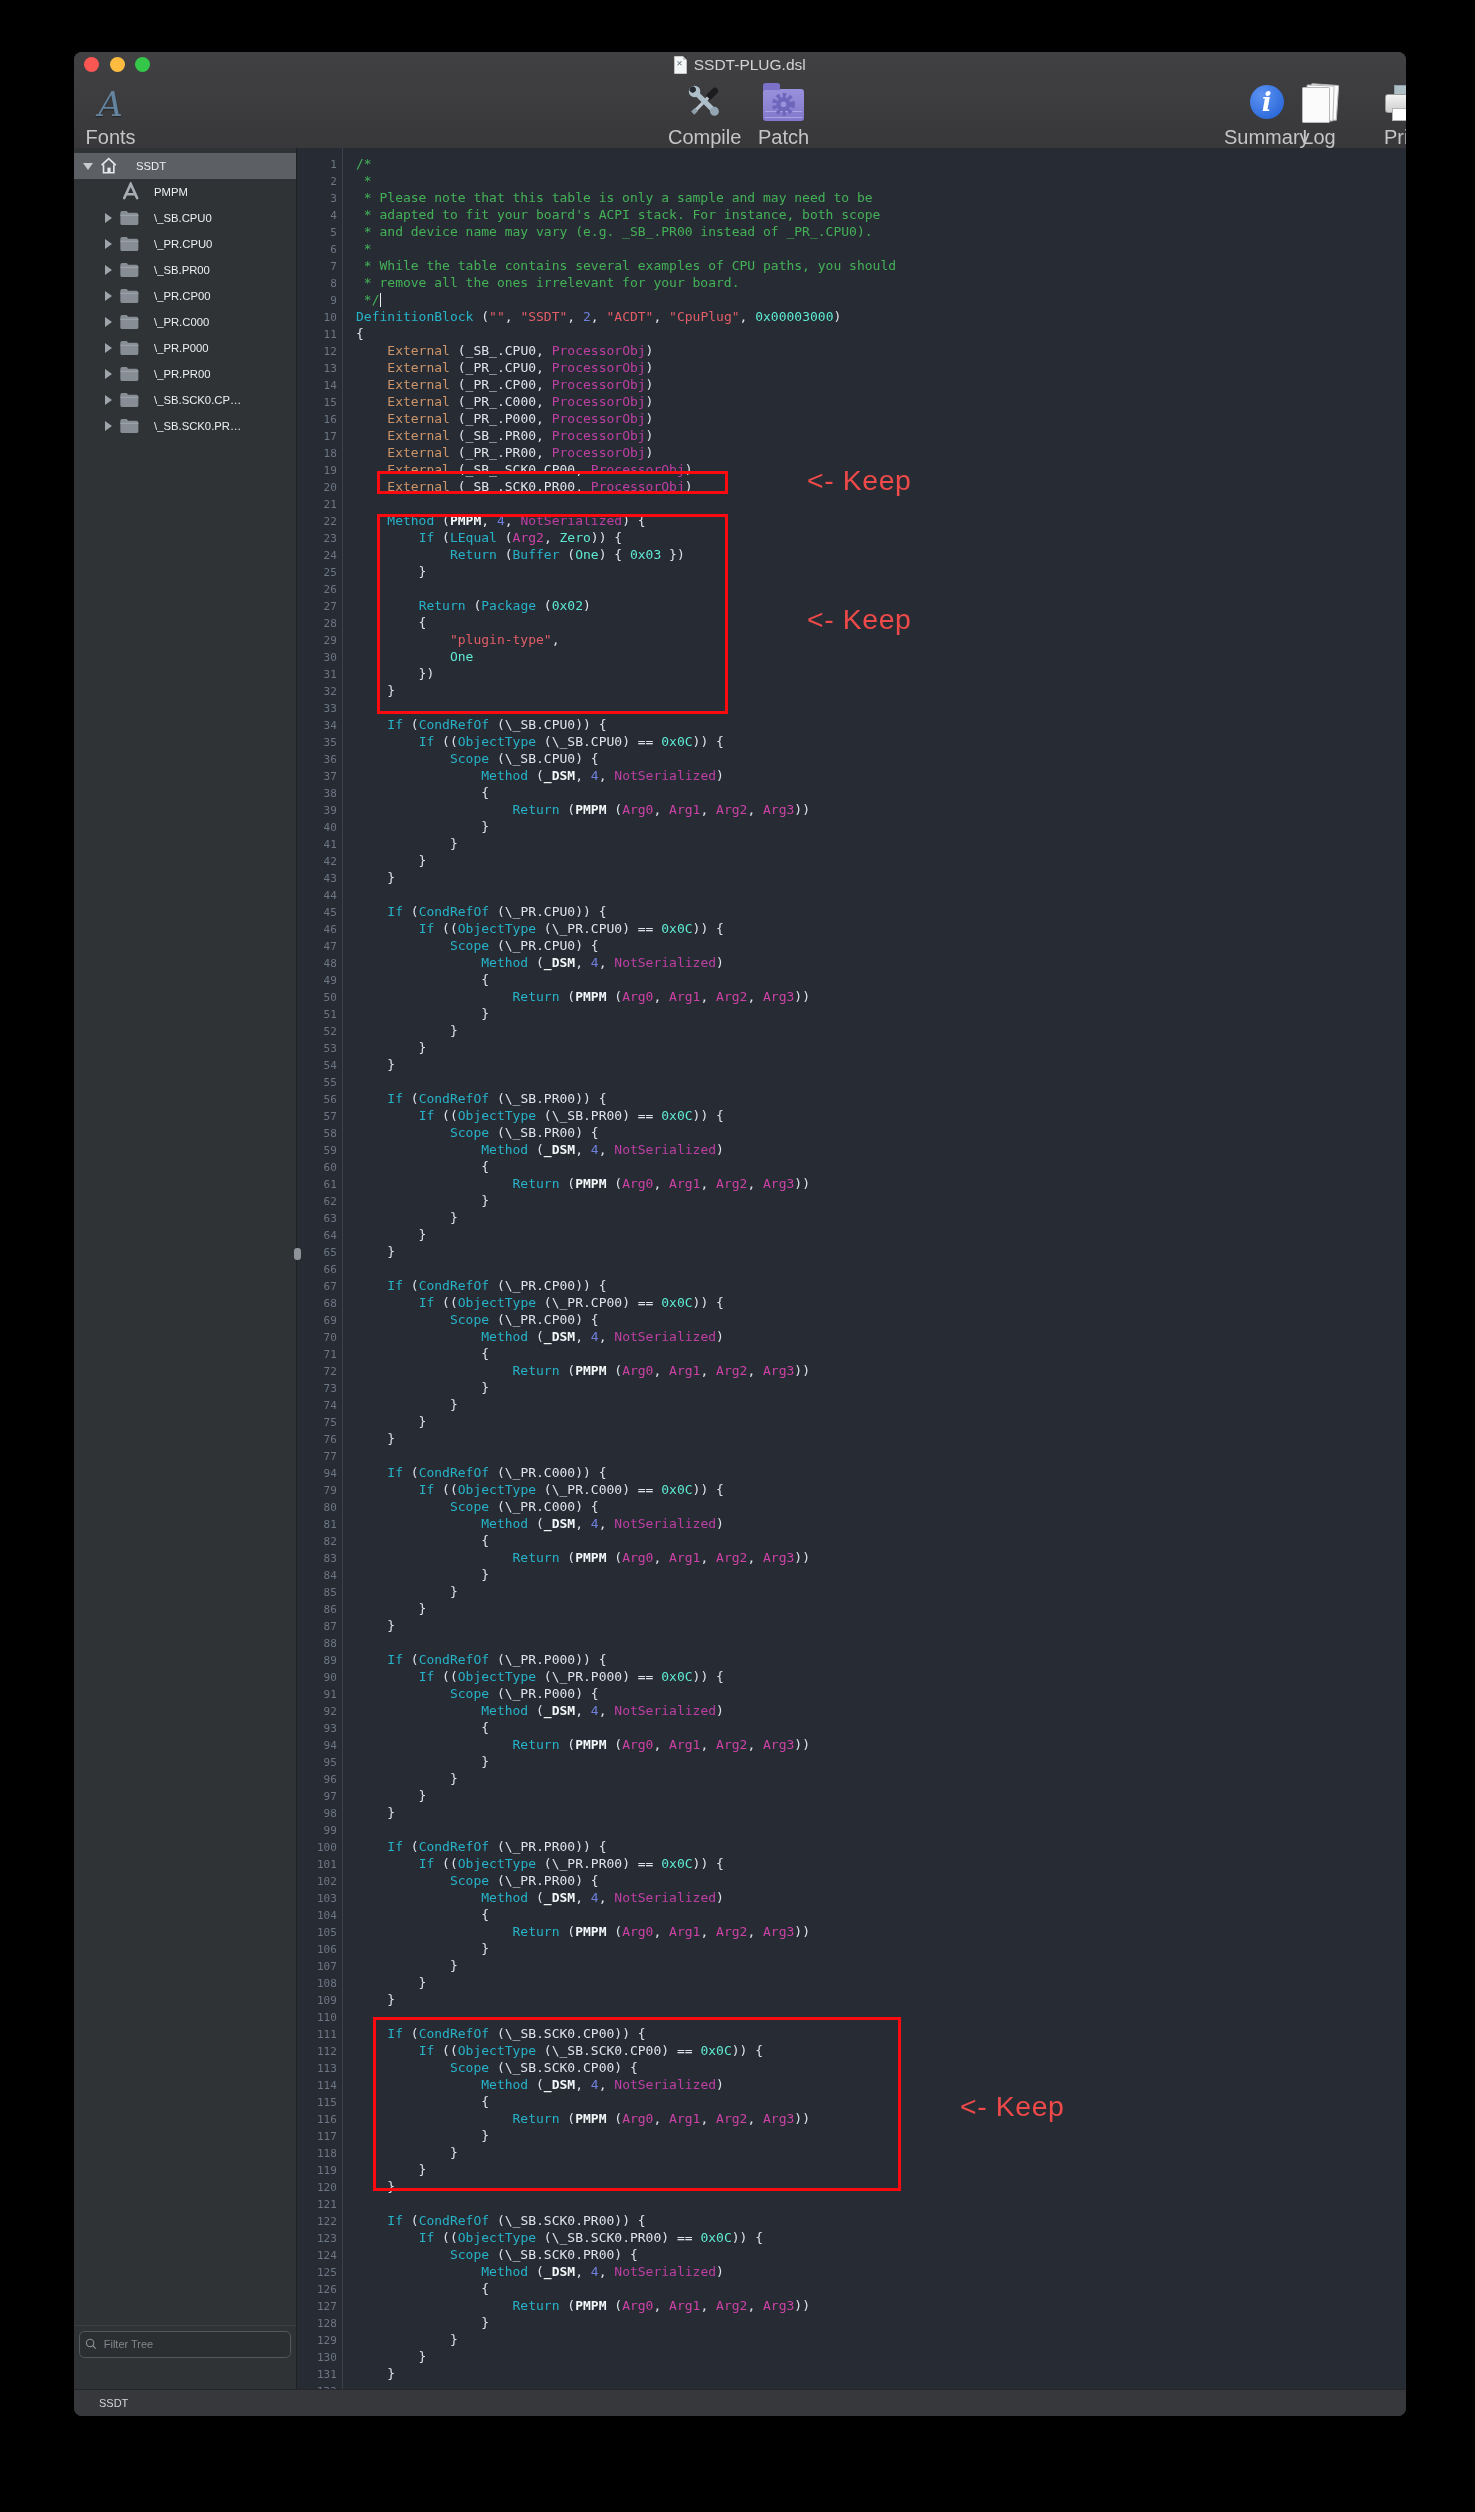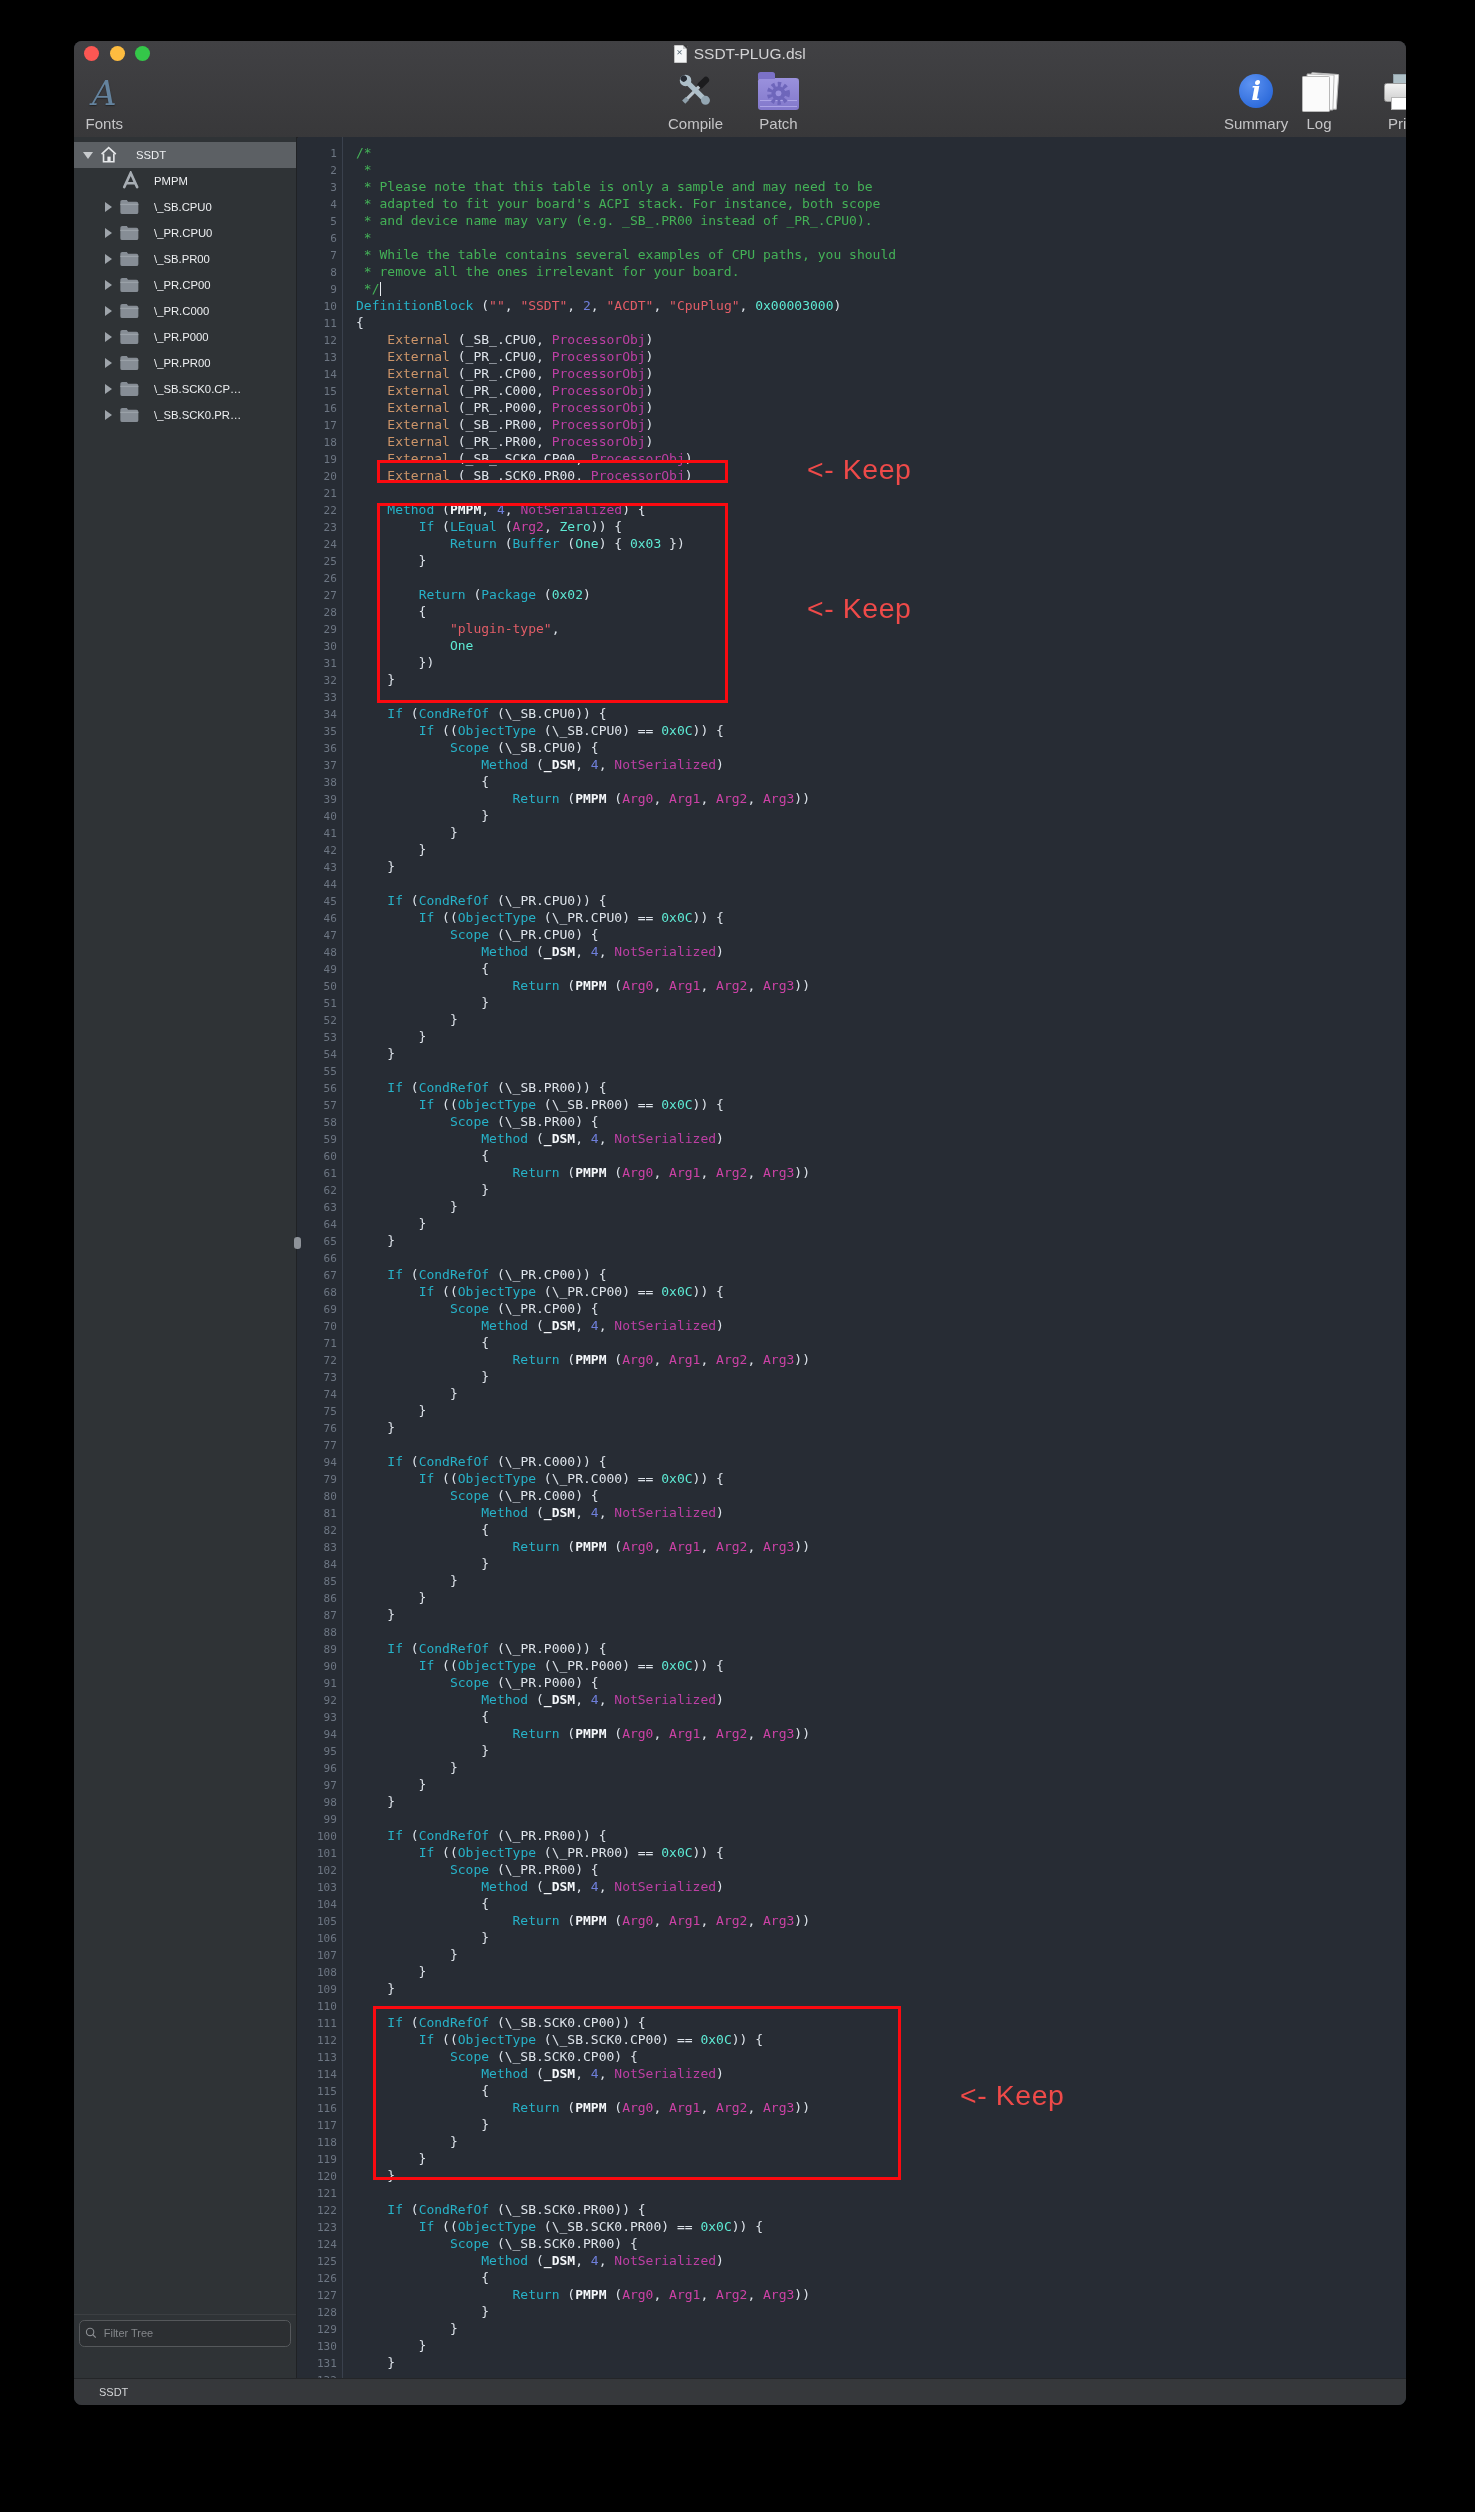--- a/index.html
+++ b/index.html
@@ -1,36 +1,36 @@
 <!DOCTYPE html>
 <html style="font-size:10.3px"><head>
 <meta charset="utf-8">
 <style>
   html,body{margin:0;padding:0;background:#000;width:1475px;height:2512px;position:relative;
     font-family:"Liberation Sans",sans-serif;-webkit-font-smoothing:antialiased;}
-  .window{position:absolute;left:74px;top:41px;width:1332px;height:2364px;border-radius:7.8px;
+  .window{position:absolute;left:74px;top:52px;width:1332px;height:2364px;border-radius:7.8px;
     overflow:hidden;background:#272c34;}
   
   .chrome{position:absolute;left:0;top:0;width:100%;height:96px;
     background:linear-gradient(#414144,#38383a);border-bottom:0.6px solid #232325;}
   .titlebar{position:absolute;left:0;top:0;width:100%;height:26px;}
   .tl{position:absolute;top:4.5px;width:15px;height:15px;border-radius:50%;}
   .tl.red{left:9.7px;background:#fc5753;}
   .tl.yellow{left:36px;background:#fdbc40;}
   .tl.green{left:61px;background:#34c749;}
   .titlegroup{position:absolute;left:0;right:0;top:0;height:26px;display:flex;align-items:center;justify-content:center;gap:6.5px;}
   .doc-icon{width:13px;height:17.5px;position:relative;background:#f4f5f6;border-radius:1.3px;
     box-shadow:0 0 0 0.6px #9a9a9a inset;}
   .doc-icon:before{content:"";position:absolute;right:0;top:0;border-style:solid;border-width:0 4.5px 4.5px 0;
     border-color:#38383a #38383a #c9cacc #c9cacc;}
   .doc-icon:after{content:"✕";position:absolute;left:1.9px;top:2.6px;font-size:7.8px;color:#5a6b77;}
   .title-text{font-size:15.5px;font-weight:500;color:#d3d3d5;}
   .toolbar{position:absolute;left:0;top:26px;width:100%;height:70px;}
   .titem{position:absolute;display:flex;flex-direction:column;align-items:center;gap:3.9px;top:3.9px;}
-  .titem .lbl{font-size:15px;color:#c5c5c7;}
+  .titem .lbl{font-size:20px;color:#c5c5c7;}
   .ticon{height:40px;display:flex;align-items:flex-end;justify-content:center;}
   .fonts-a{font-family:"DejaVu Serif",serif;font-style:italic;font-size:34px;line-height:36px;
     color:#64839e;text-shadow:0 1.3px 1.3px rgba(0,0,0,.4);}
   .patch-folder{position:relative;width:41px;height:32px;background:linear-gradient(#9a91dd,#8278cb);
     border-radius:3.2px;margin-bottom:1.3px;}
   .patch-folder .tab{position:absolute;left:0;top:-5.2px;width:17px;height:6.5px;background:#7b71c6;border-radius:2.6px 2.6px 0 0;}
   .patch-folder .lines{position:absolute;left:1.9px;right:1.9px;bottom:2.6px;height:5.2px;
     border-top:1.3px solid #aca4e6;border-bottom:1.3px solid #aca4e6;}
   .sum-circle{width:34px;height:34px;border-radius:50%;background:radial-gradient(circle at 35% 30%,#5d93f2,#1e5ed3);
     display:flex;align-items:center;justify-content:center;margin-bottom:2.6px;}

